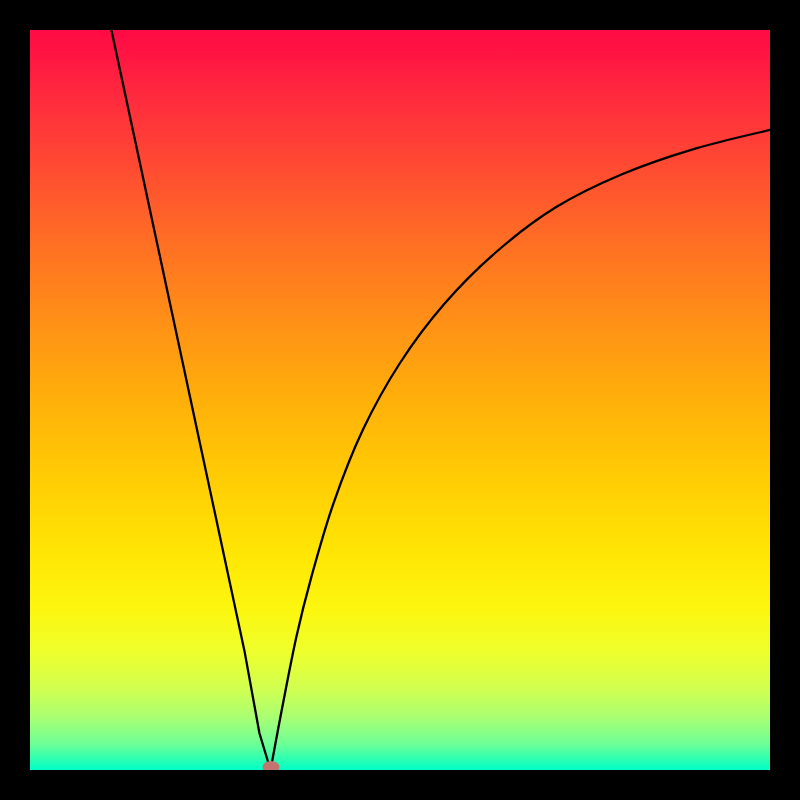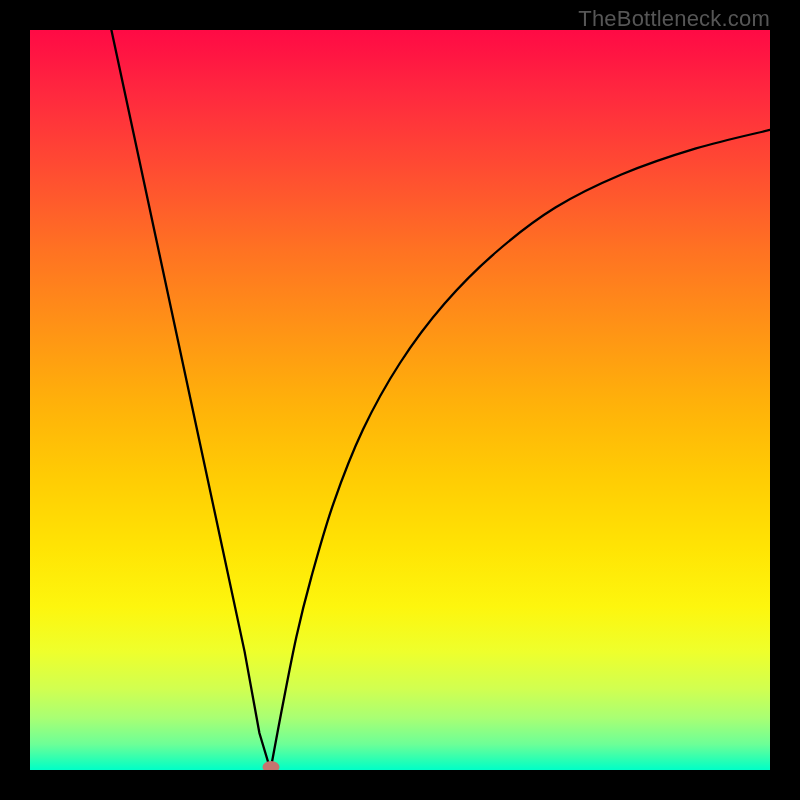--- a/index.html
+++ b/index.html
@@ -84,15 +84,14 @@
   <div class="plot-area">
     <div class="gradient"></div>
 
     <svg class="curve-svg" viewBox="0 0 740 740" preserveAspectRatio="none">
       <path id="curve-path" fill="none" stroke="#000" stroke-width="2.3" stroke-linecap="round" d="M 81.40 0.00 L 103.60 103.60 L 125.80 207.20 L 148.00 310.80 L 170.20 414.40 L 192.40 518.00 L 214.60 621.60 L 229.40 703.00 L 240.50 740.00 C 242.35 730.13, 247.28 703.00, 251.60 680.80 C 255.92 658.60, 261.47 629.00, 266.40 606.80 C 271.33 584.60, 275.03 569.80, 281.20 547.60 C 287.37 525.40, 294.77 498.27, 303.40 473.60 C 312.03 448.93, 321.90 423.03, 333.00 399.60 C 344.10 376.17, 356.43 353.97, 370.00 333.00 C 383.57 312.03, 398.37 292.30, 414.40 273.80 C 430.43 255.30, 447.70 238.03, 466.20 222.00 C 484.70 205.97, 504.43 190.55, 525.40 177.60 C 546.37 164.65, 568.57 154.17, 592.00 144.30 C 615.43 134.43, 641.33 125.80, 666.00 118.40 C 690.67 111.00, 727.67 102.98, 740.00 99.90"></path>
     </svg>
 
     <div id="marker" class="marker" style="left: 240.5px; top: 737px;"></div>
   </div>
 
-  <div class="source-label">TheBottleneck.com</div>
 
 </div>
 
 </body></html>

